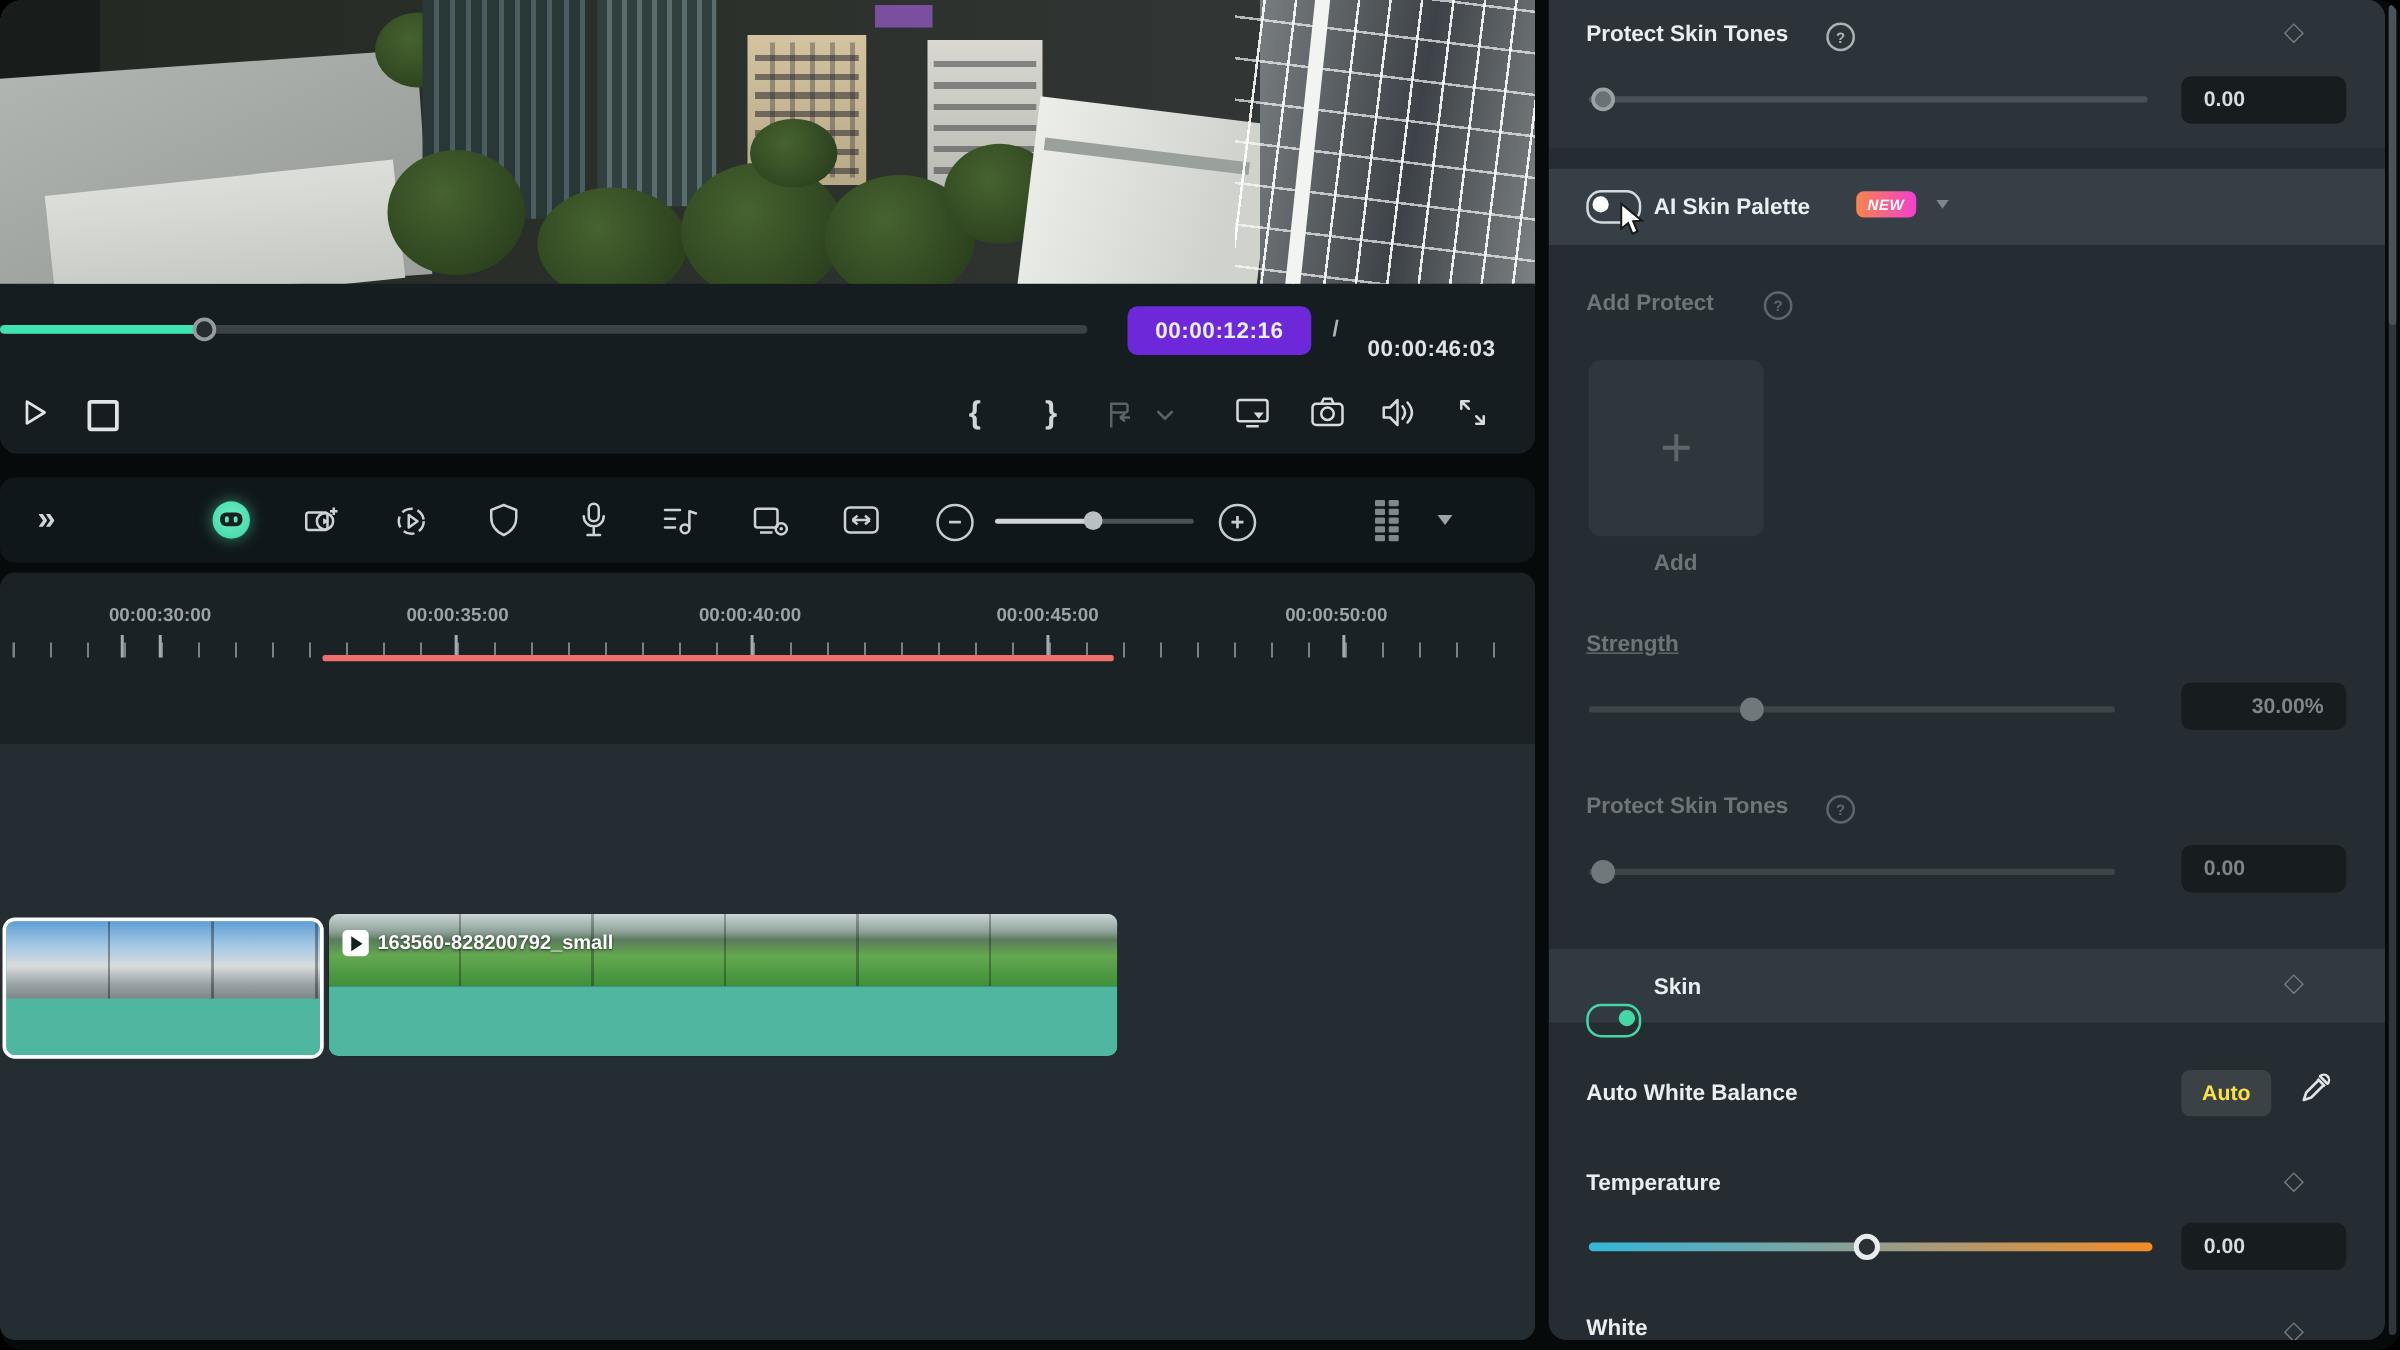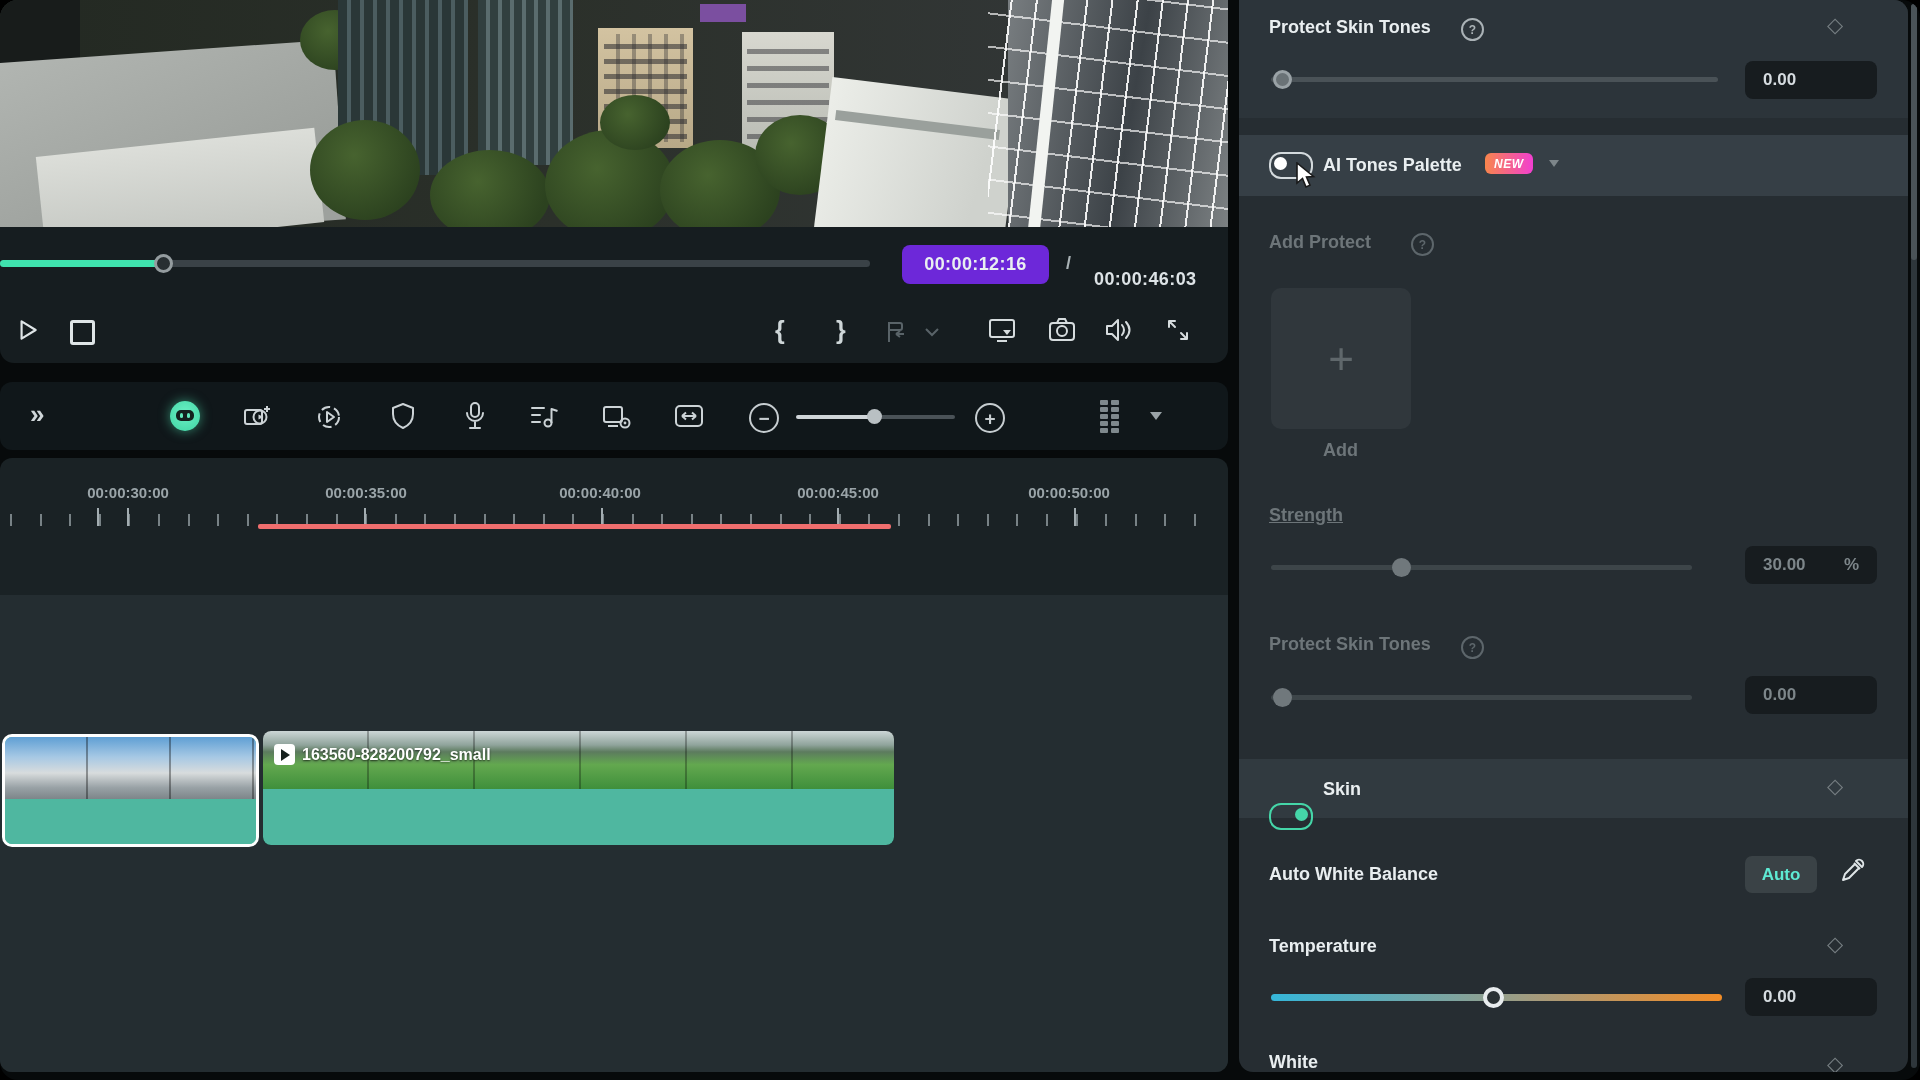--- a/index.html
+++ b/index.html
@@ -90,21 +90,21 @@
   .knob-flat{width:19px;height:19px;border-radius:50%;background:#70787c;}
   .value-box{width:132px;height:38px;background:#171c1f;border-radius:8px;display:flex;align-items:center;color:#d6dce0;font-size:17px;font-weight:bold;padding:0 18px;box-sizing:border-box;}
   .value-box.dim{color:#7d868a;}
   .toggle-off{width:40px;height:23px;border-radius:12px;border:2px solid #d4dadd;position:relative;}
   .toggle-off .dot{position:absolute;left:3px;top:3px;width:13px;height:13px;border-radius:50%;background:#fff;}
   .toggle-on{width:40px;height:23px;border-radius:12px;border:2px solid #45d6a8;position:relative;}
   .toggle-on .dot{position:absolute;right:3px;top:3px;width:13px;height:13px;border-radius:50%;background:#45d6a8;}
   .new-badge{height:21px;padding:0 9px;border-radius:6px;background:linear-gradient(90deg,#f8854c,#f23fd0);color:#fff;font-size:12px;font-style:italic;font-weight:bold;display:flex;align-items:center;letter-spacing:.5px;}
   .small-caret{width:0;height:0;border-left:5px solid transparent;border-right:5px solid transparent;border-top:7px solid #7d868a;}
   .add-tile{left:32px;top:288px;width:140px;height:141px;background:#30373c;border-radius:10px;display:flex;align-items:center;justify-content:center;color:#5f676b;font-size:44px;font-weight:300;}
-  .auto-btn{width:72px;height:37px;background:#3a4246;border-radius:7px;color:#5eead4;font-size:17px;font-weight:bold;display:flex;align-items:center;justify-content:center;}
+  .auto-btn{width:72px;height:37px;background:#3a4246;border-radius:7px;color:#fde047;font-size:17px;font-weight:bold;display:flex;align-items:center;justify-content:center;}
   .temp-track{height:7px;border-radius:4px;background:linear-gradient(90deg,#35b6d9 0%,#7da4a0 40%,#a79a7a 60%,#f28c26 100%);}
   .temp-knob{width:13px;height:13px;border-radius:50%;background:#2a3134;border:4px solid #e8ecee;}
   .scrollbar{left:1911px;top:4px;width:6px;height:1064px;background:#2e363b;border-radius:3px;}
   .scroll-thumb{left:1911px;top:4px;width:6px;height:256px;background:#4a5358;border-radius:3px;}
   svg{display:block;}
 </style>
 </head>
 <body>
 
 <div class="screen">
@@ -308,39 +308,39 @@
     <div class="abs diamond" style="left:588px;top:13px;">◇</div>
     <div class="abs slider-track" style="left:32px;top:77px;width:447px;"></div>
     <div class="abs knob-ring" style="left:34px;top:70px;"></div>
     <div class="abs value-box" style="left:506px;top:61px;">
       <span>0.00</span>
     </div>
 
     <div class="abs toggle-off" style="left:30px;top:152px;">
         <div class="dot"></div>
       </div>
-    <div class="abs p-label" style="left:84px;top:155px;">AI Tones Palette</div>
+    <div class="abs p-label" style="left:84px;top:155px;">AI Skin Palette</div>
     <div class="abs new-badge" style="left:246px;top:153px;">NEW</div>
     <div class="abs small-caret" style="left:310px;top:160px;"></div>
 
     <svg class="abs" style="left:56px;top:162px;" width="24" height="28" viewBox="0 0 24 28">
       <path d="M2 1 L2 21 L7.5 16.5 L11 25 L15 23.2 L11.5 15 L18.5 14.5 Z" fill="#fff" stroke="#1a1a1a" stroke-width="1.6"></path>
     </svg>
 
     <div class="abs p-label-dim" style="left:30px;top:232px;">Add Protect</div>
     <div class="abs help dim" style="left:172px;top:233px;">?</div>
     <div class="abs add-tile">
       <span>+</span>
     </div>
     <div class="abs p-label-dim" style="left:84px;top:440px;">Add</div>
 
     <div class="abs p-label-dim" style="left:30px;top:505px;text-decoration:underline;">Strength</div>
     <div class="abs slider-track dim" style="left:32px;top:565px;width:421px;"></div>
     <div class="abs knob-flat" style="left:153px;top:558px;"></div>
-    <div class="abs value-box dim" style="left:506px;top:546px;justify-content:space-between;">
+    <div class="abs value-box dim" style="left:506px;top:546px;justify-content:flex-end;">
       <span>30.00</span>
       <span>%</span>
     </div>
 
     <div class="abs p-label-dim" style="left:30px;top:634px;">Protect Skin Tones</div>
     <div class="abs help dim" style="left:222px;top:636px;">?</div>
     <div class="abs slider-track dim" style="left:32px;top:695px;width:421px;"></div>
     <div class="abs knob-flat" style="left:34px;top:688px;"></div>
     <div class="abs value-box dim" style="left:506px;top:676px;">
       <span>0.00</span>

